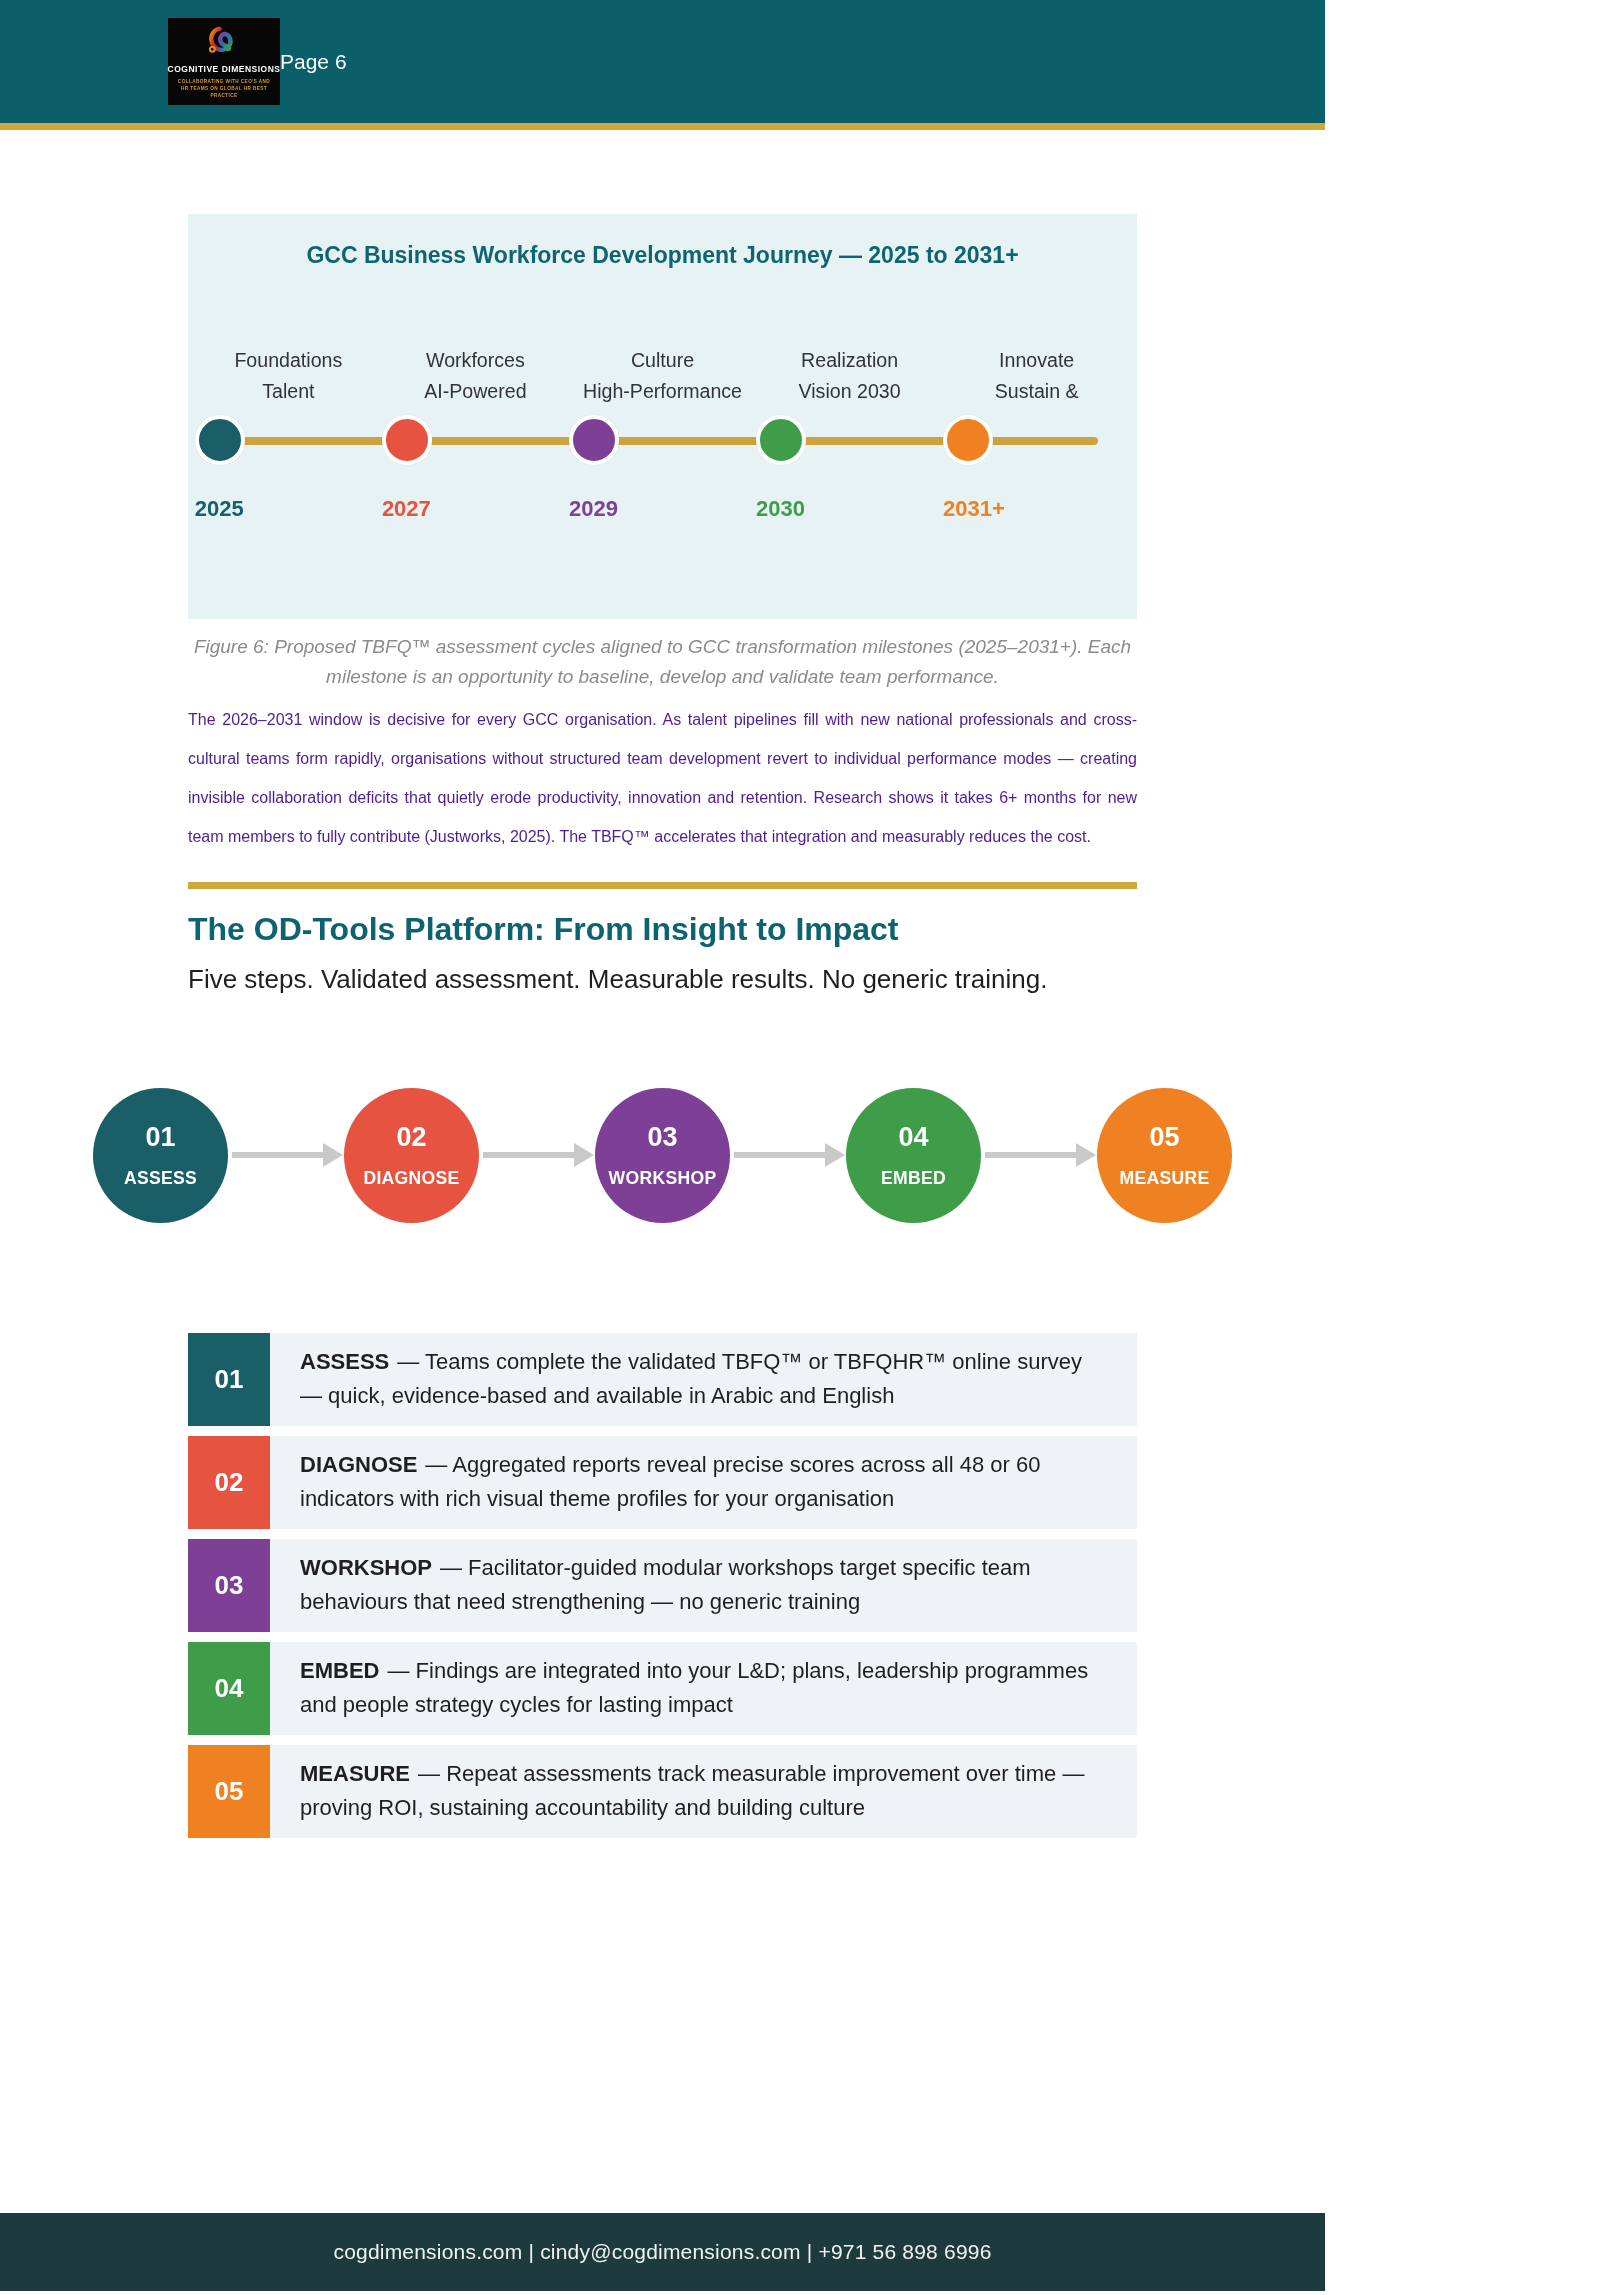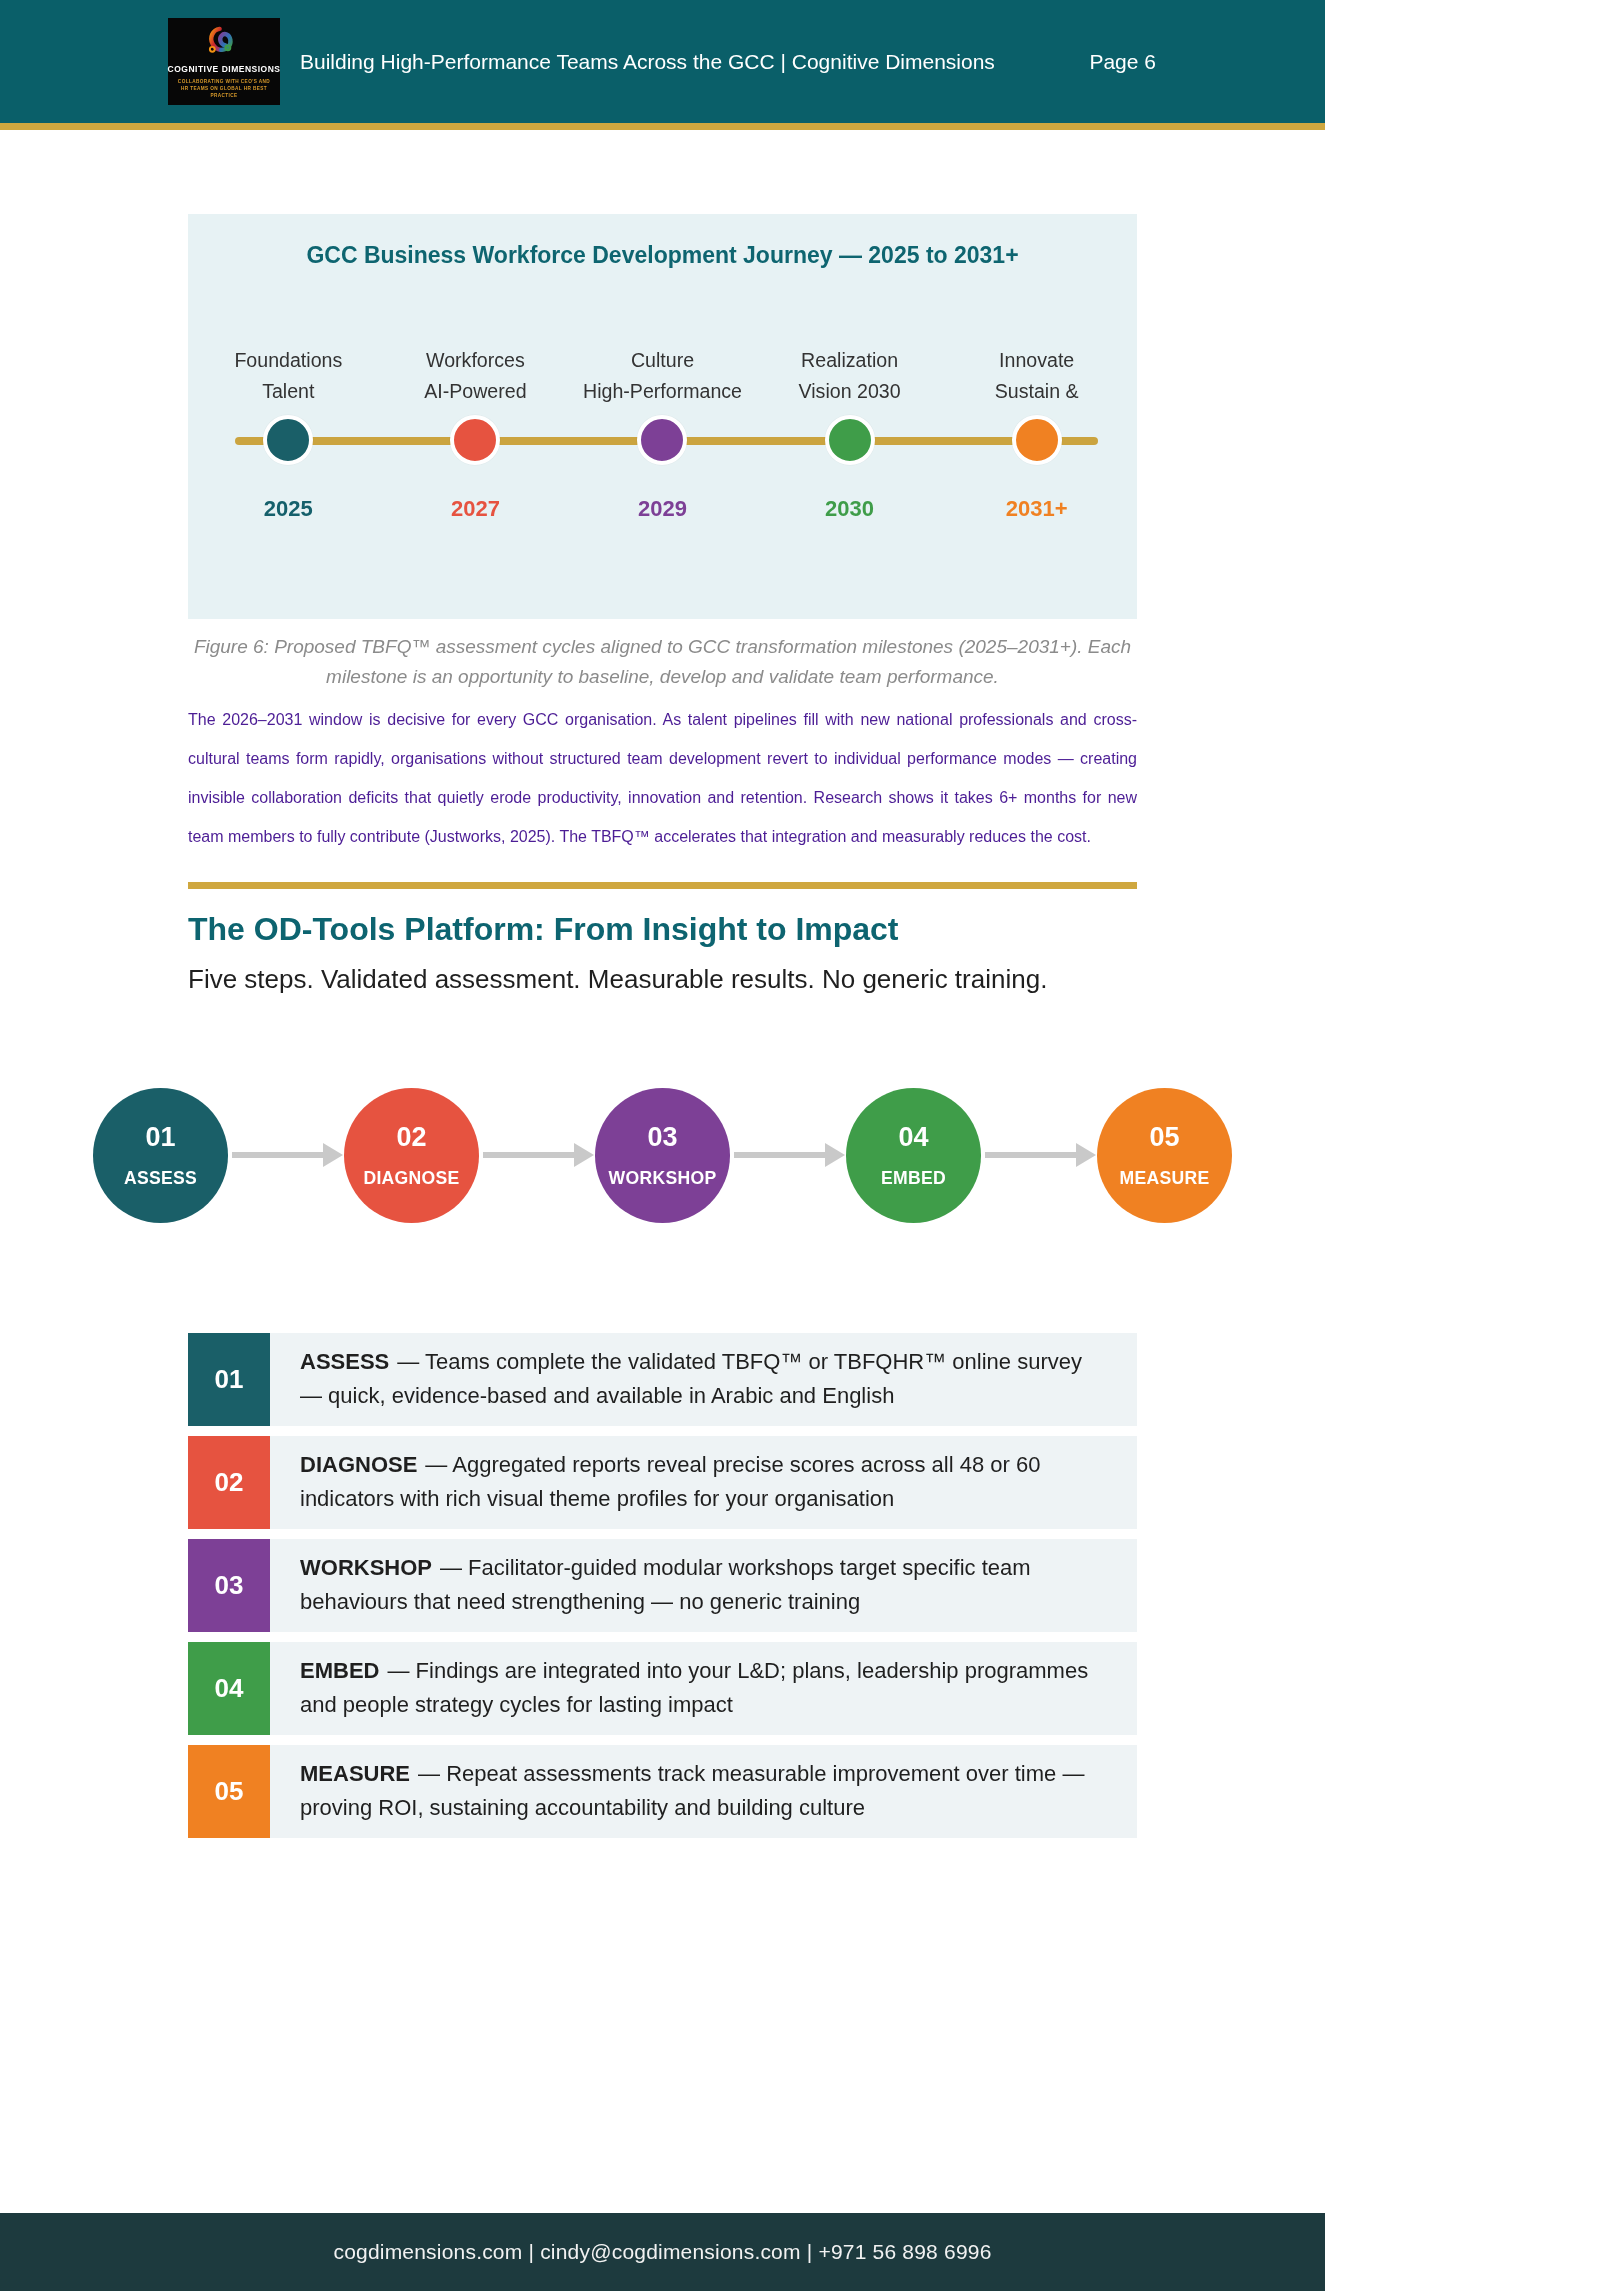--- a/index.html
+++ b/index.html
@@ -39,21 +39,21 @@
   .figure-title{
     text-align:center;color:#0e6570;font-weight:bold;font-size:23px;
   }
   .milestones{
     position:relative;display:flex;margin-top:76px;padding:0 6.8px;
   }
   .timeline-track{
     position:absolute;left:47px;right:39px;top:92px;height:8px;
     background:#cba43f;border-radius:4px;
   }
-  .milestone{flex:1 1 0;display:flex;flex-direction:column;align-items:center;position:relative;}
+  .milestone{flex:1 1 0;display:flex;flex-direction:column;position:relative;}
   .m-labels{height:62px;text-align:center;color:#333333;font-size:19.6px;line-height:31px;}
   .m-dot{
     width:42px;height:42px;border-radius:50%;
     border:4.7px solid #ffffff;margin-top:8px;z-index:2;
     box-shadow:0 0 0 0.7px rgba(0,0,0,0.03);
   }
   .m-year{margin-top:31px;font-weight:bold;font-size:22px;}
   .figure-caption{
     margin:13.5px auto 0 auto;max-width:1210px;
     text-align:center;font-style:italic;color:#8b8b8b;
@@ -132,21 +132,20 @@
           </linearGradient>
         </defs>
         <path d="M40 10 C26 12 18 28 26 42 C30 49 36 53 43 53" fill="none" stroke="url(#lg1)" stroke-width="9" stroke-linecap="round"></path>
         <circle cx="25" cy="52" r="5" fill="none" stroke="#f29111" stroke-width="4"></circle>
         <path d="M43 53 C56 53 64 44 62 32 C60 22 50 17 44 24 C38 31 42 42 52 44" fill="none" stroke="url(#lg2)" stroke-width="9" stroke-linecap="round"></path>
         <circle cx="57" cy="49" r="5" fill="none" stroke="#3f9d49" stroke-width="4"></circle>
       </svg>
       <div class="brand-name">COGNITIVE DIMENSIONS</div>
       <div class="brand-tagline">COLLABORATING WITH CEO'S AND HR TEAMS ON GLOBAL HR BEST PRACTICE</div>
     </div>
-    <div class="doc-title">Building High-Performance Teams Across the GCC  |  Cognitive Dimensions</div>
     <div class="page-number">Page 6</div>
   </div>
   <div class="gold-bar"></div>
 
   <div class="content">
 
     <div class="figure-panel">
       <div class="figure-title">GCC Business Workforce Development Journey — 2025 to 2031+</div>
       <div class="milestones">
         <div class="timeline-track"></div>

